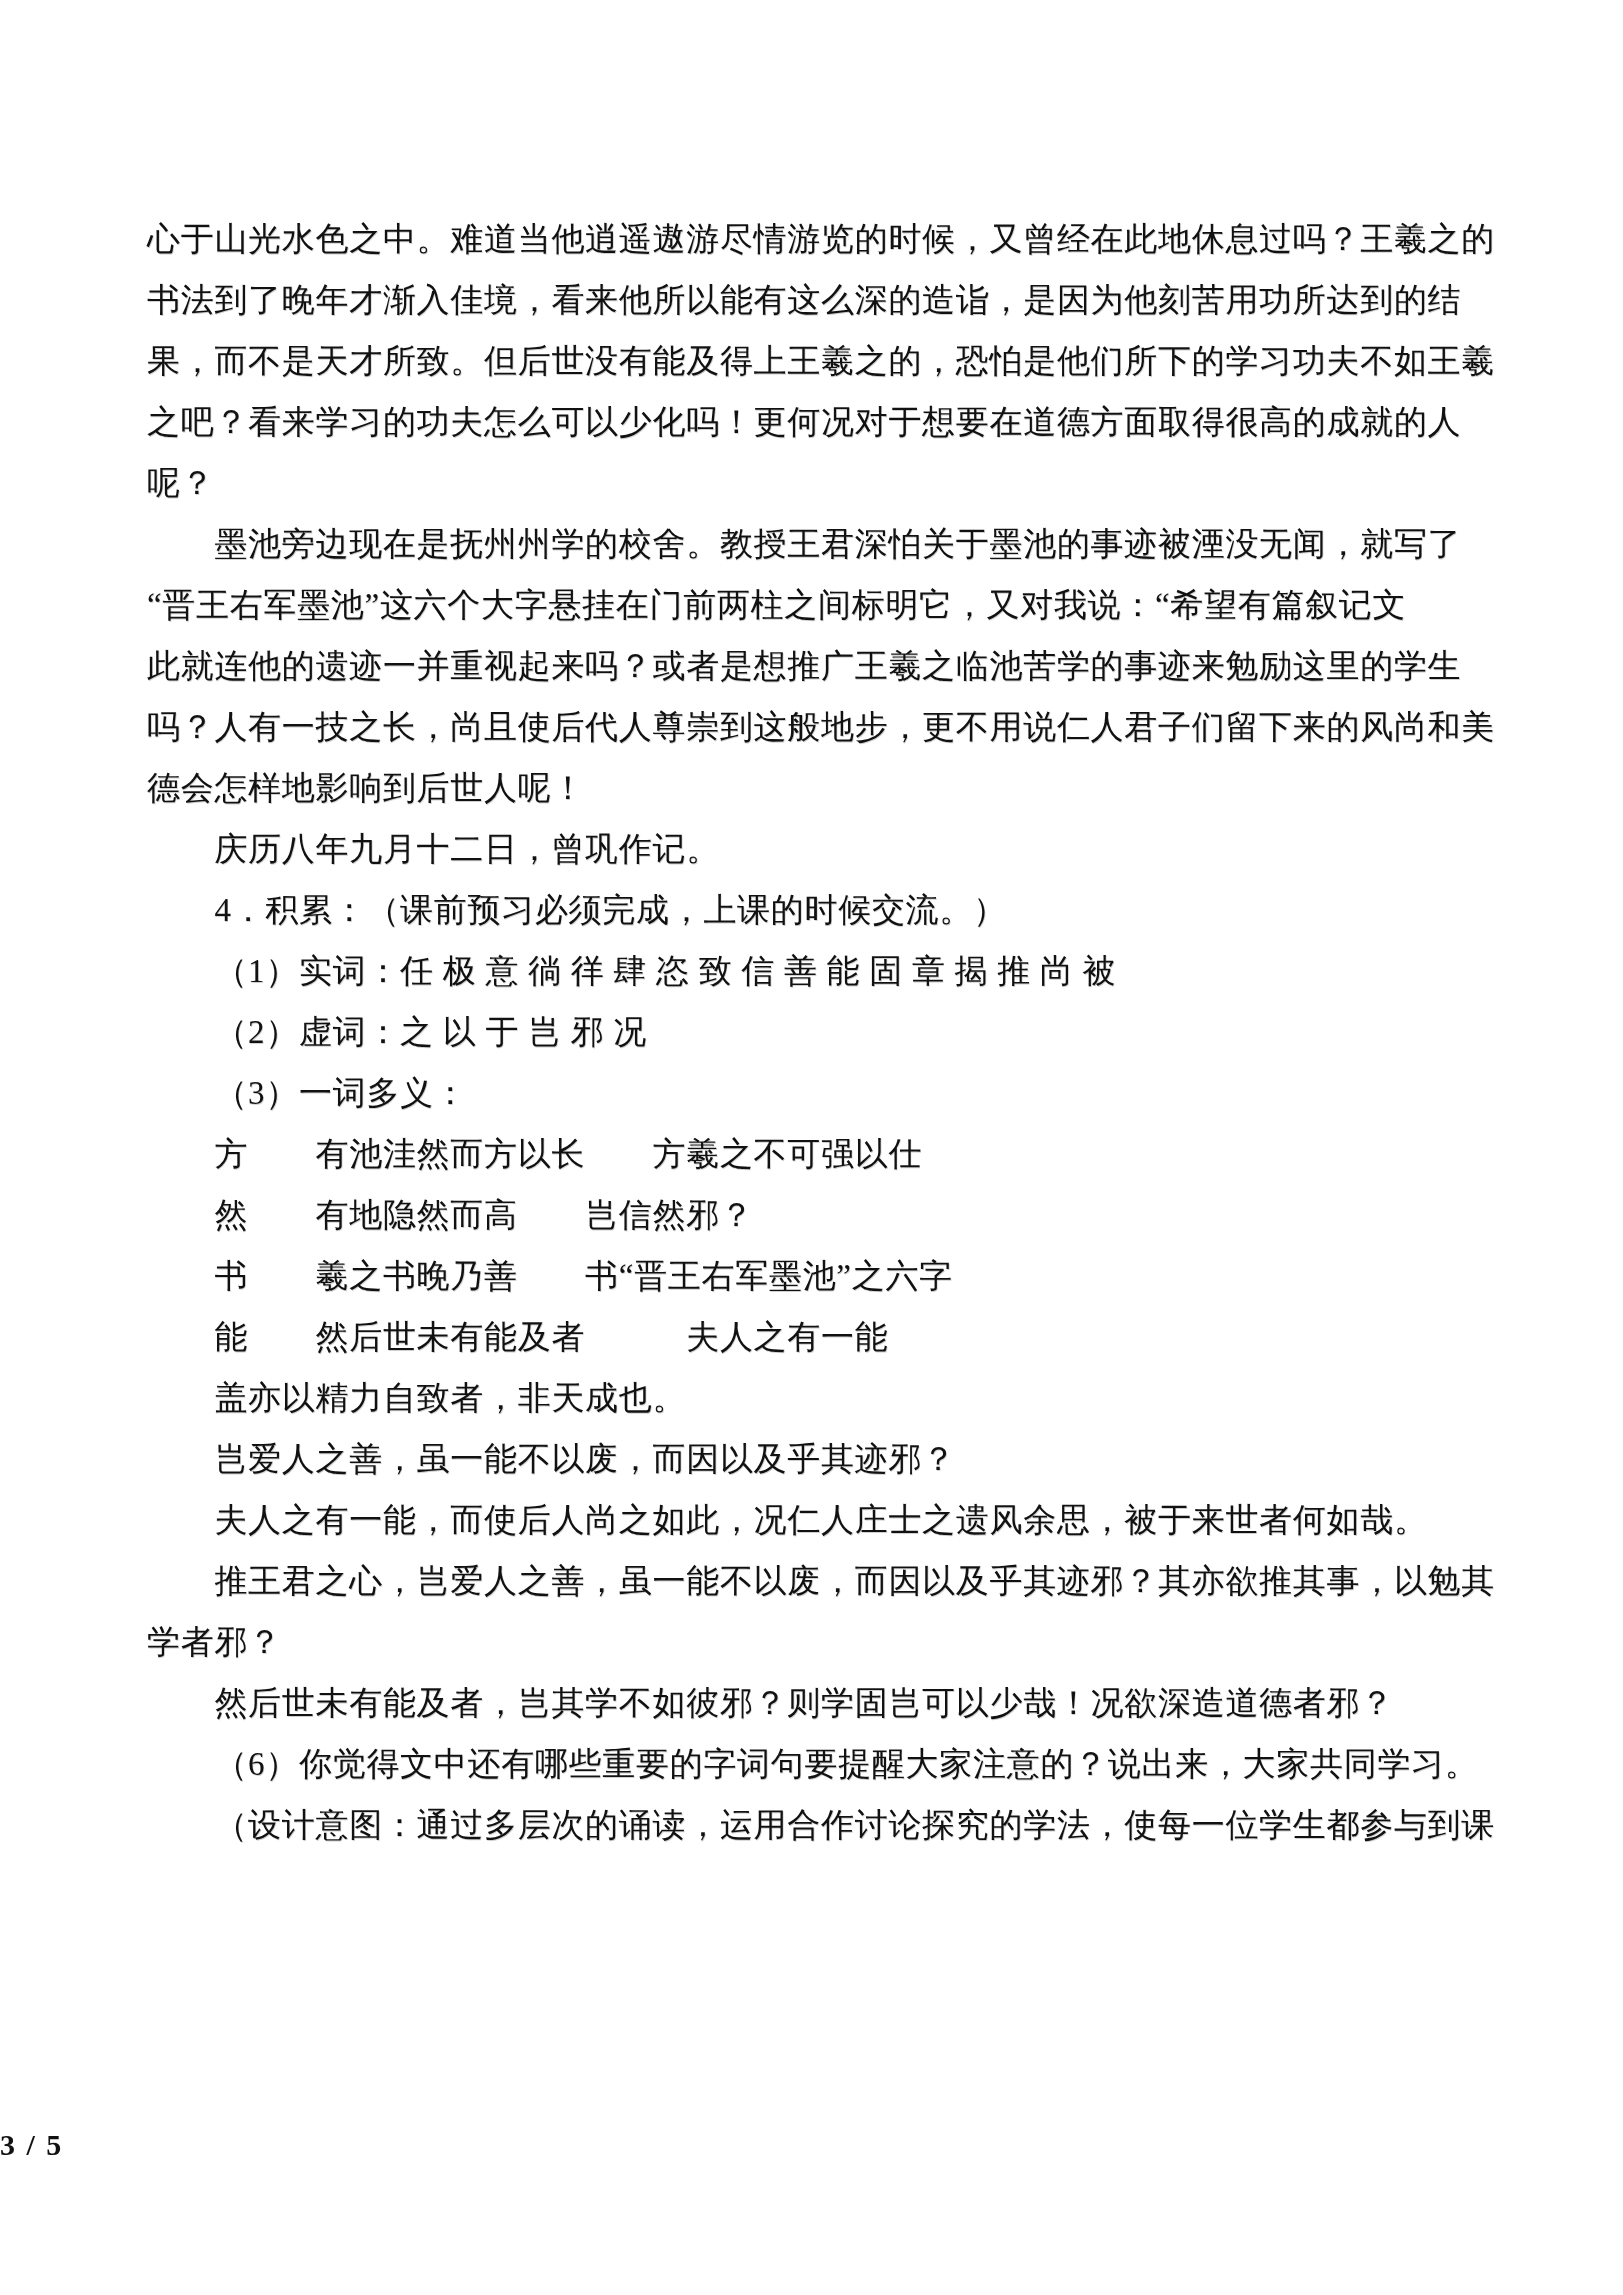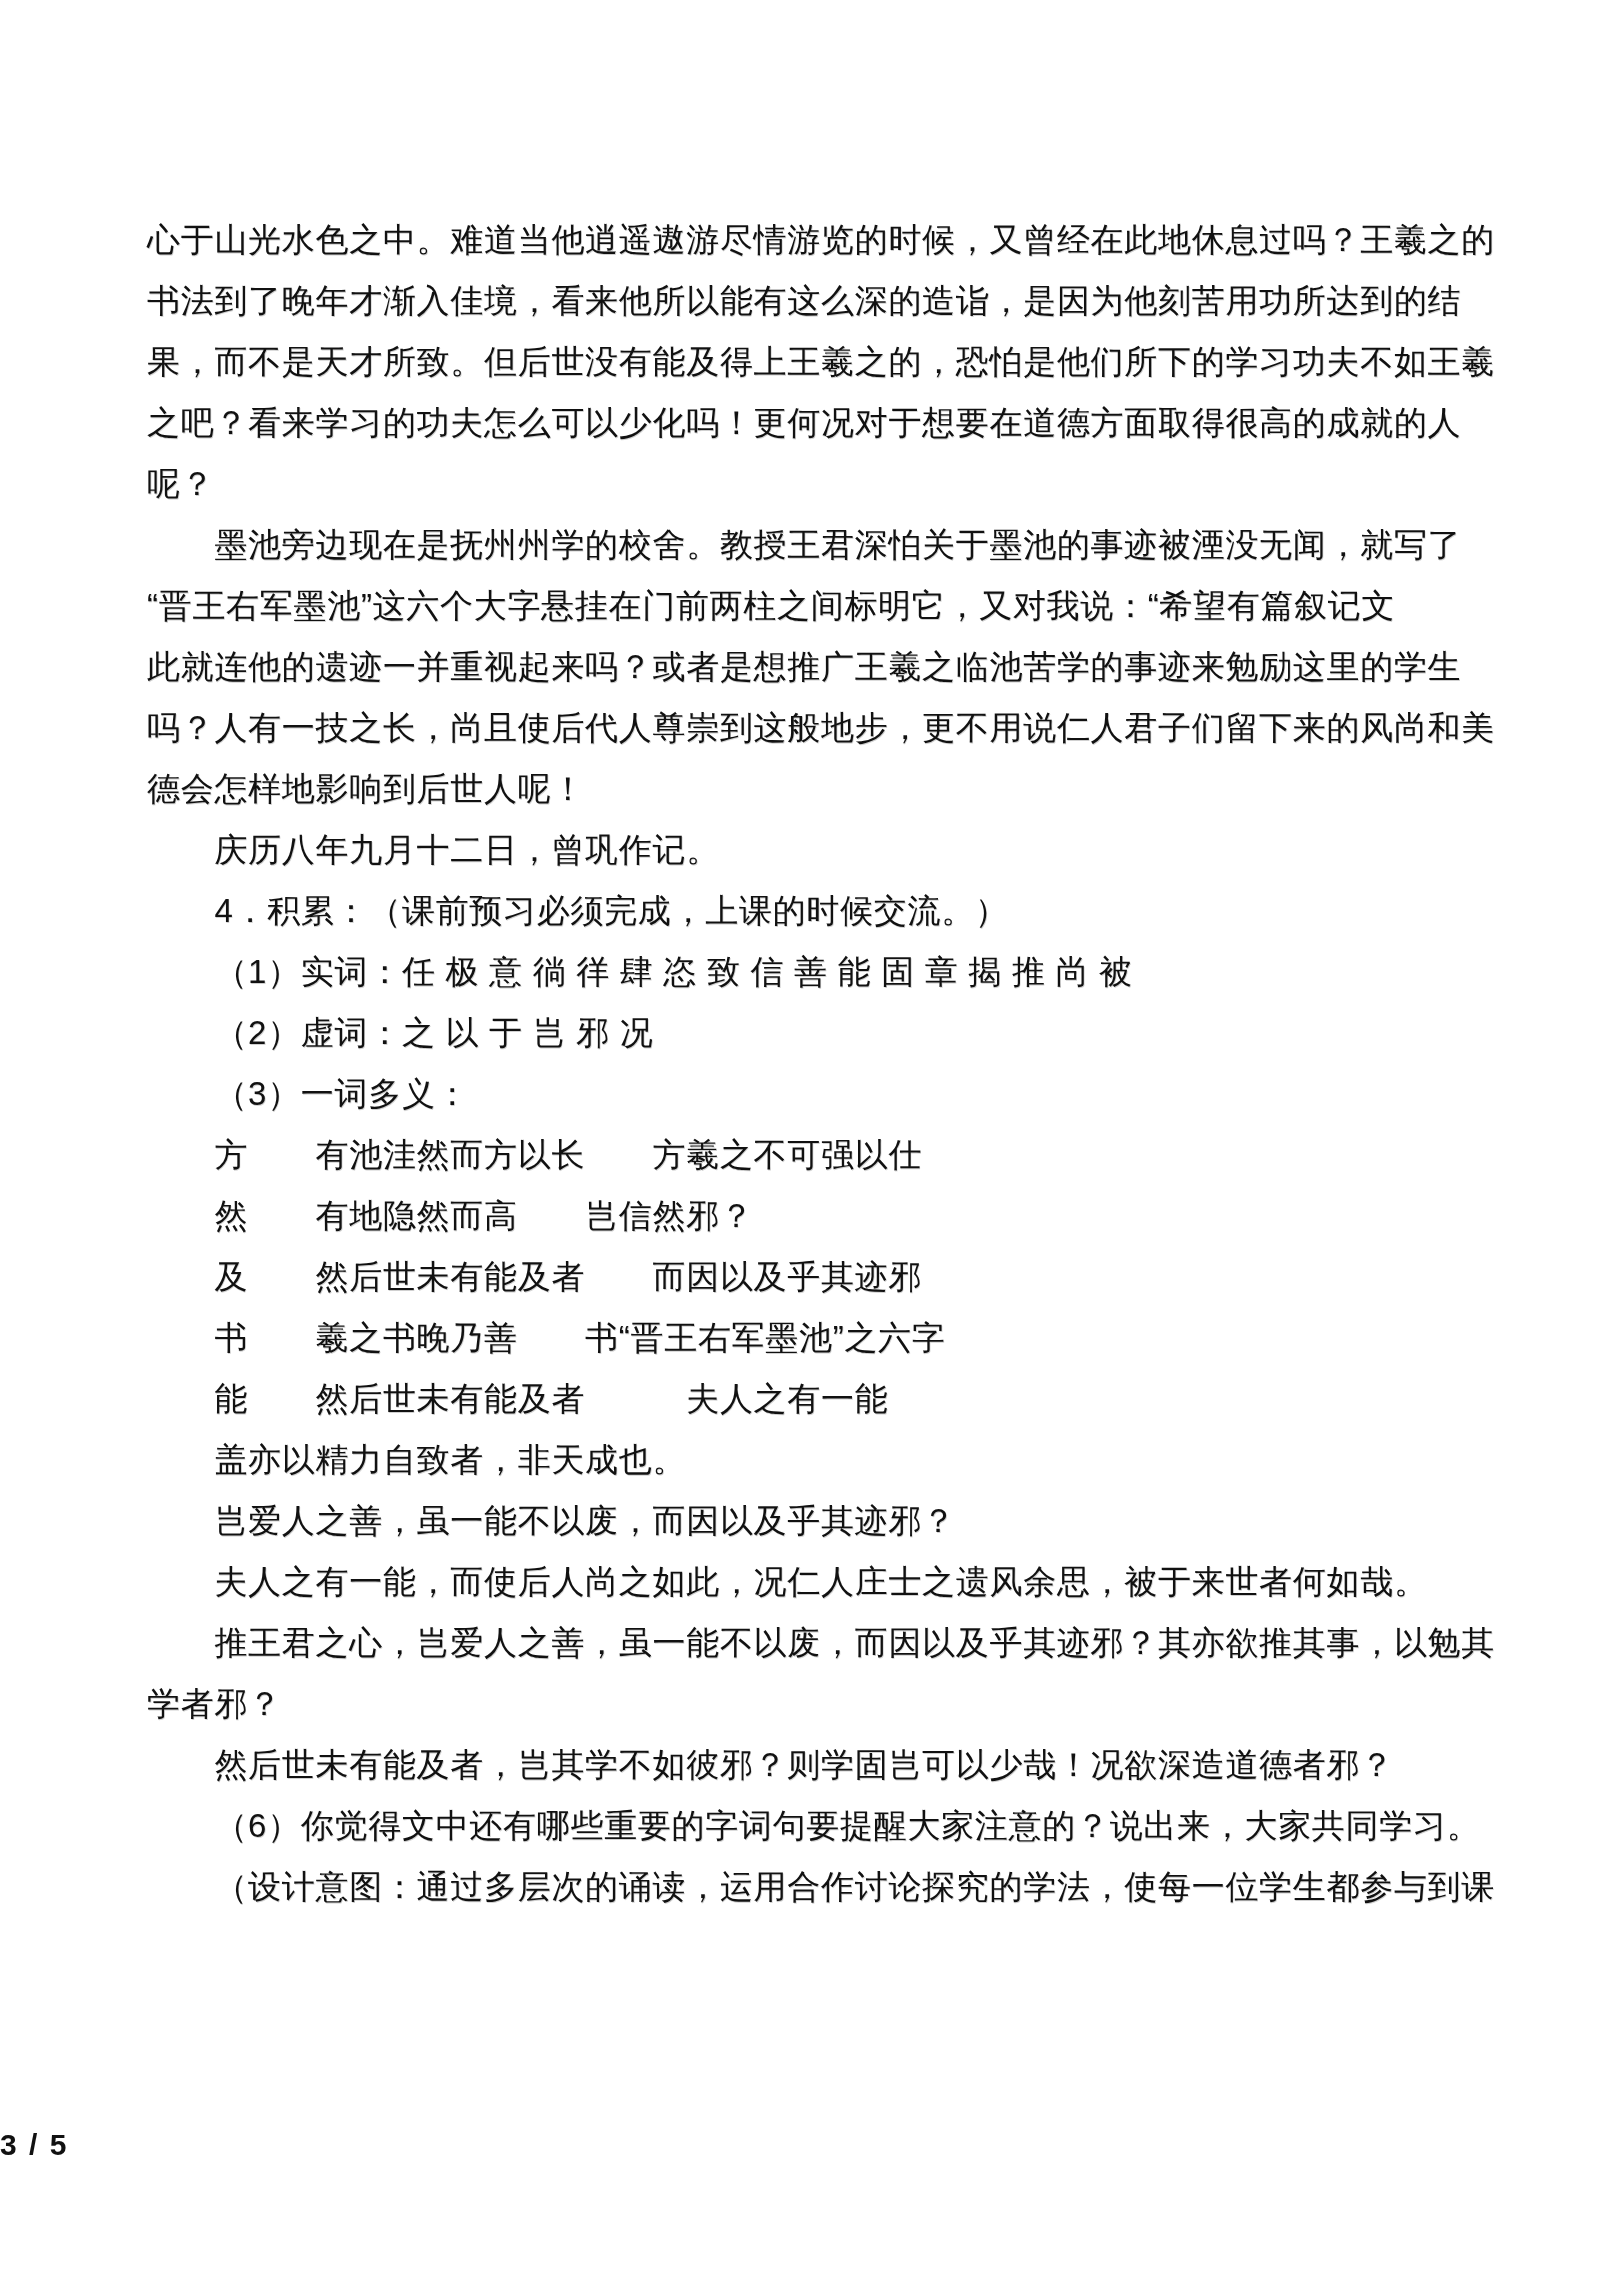--- a/index.html
+++ b/index.html
@@ -6,21 +6,21 @@
     margin: 0;
     padding: 0;
     background: #e8e8e8;
   }
   .page {
     position: relative;
     width: 1623px;
     height: 2295px;
     margin: 0 auto;
     background: #ffffff;
-    font-family: Liberation Sans, sans-serif;
+    font-family: Liberation Serif, serif;
     color: #111111;
     overflow: hidden;
   }
   .text-block {
     position: absolute;
     left: 147px;
     top: 209px;
     width: 1336px;
   }
   .line {
@@ -58,21 +58,20 @@
     <div class="line">此就连他的遗迹一并重视起来吗？或者是想推广王羲之临池苦学的事迹来勉励这里的学生</div>
     <div class="line">吗？人有一技之长，尚且使后代人尊崇到这般地步，更不用说仁人君子们留下来的风尚和美</div>
     <div class="line">德会怎样地影响到后世人呢！</div>
     <div class="line">　　庆历八年九月十二日，曾巩作记。</div>
     <div class="line">　　4．积累：（课前预习必须完成，上课的时候交流。）</div>
     <div class="line">　　（1）实词：任 极 意 徜 徉 肆 恣 致 信 善 能 固 章 揭 推 尚 被</div>
     <div class="line">　　（2）虚词：之 以 于 岂 邪 况</div>
     <div class="line">　　（3）一词多义：</div>
     <div class="line">　　方　　有池洼然而方以长　　方羲之不可强以仕</div>
     <div class="line">　　然　　有地隐然而高　　岂信然邪？</div>
-    <div class="line">　　及　　然后世未有能及者　　而因以及乎其迹邪</div>
     <div class="line">　　书　　羲之书晚乃善　　书“晋王右军墨池”之六字</div>
     <div class="line">　　能　　然后世未有能及者　　　夫人之有一能</div>
     <div class="line">　　盖亦以精力自致者，非天成也。</div>
     <div class="line">　　岂爱人之善，虽一能不以废，而因以及乎其迹邪？</div>
     <div class="line">　　夫人之有一能，而使后人尚之如此，况仁人庄士之遗风余思，被于来世者何如哉。</div>
     <div class="line">　　推王君之心，岂爱人之善，虽一能不以废，而因以及乎其迹邪？其亦欲推其事，以勉其</div>
     <div class="line">学者邪？</div>
     <div class="line">　　然后世未有能及者，岂其学不如彼邪？则学固岂可以少哉！况欲深造道德者邪？</div>
     <div class="line">　　（6）你觉得文中还有哪些重要的字词句要提醒大家注意的？说出来，大家共同学习。</div>
     <div class="line">　　（设计意图：通过多层次的诵读，运用合作讨论探究的学法，使每一位学生都参与到课</div>

